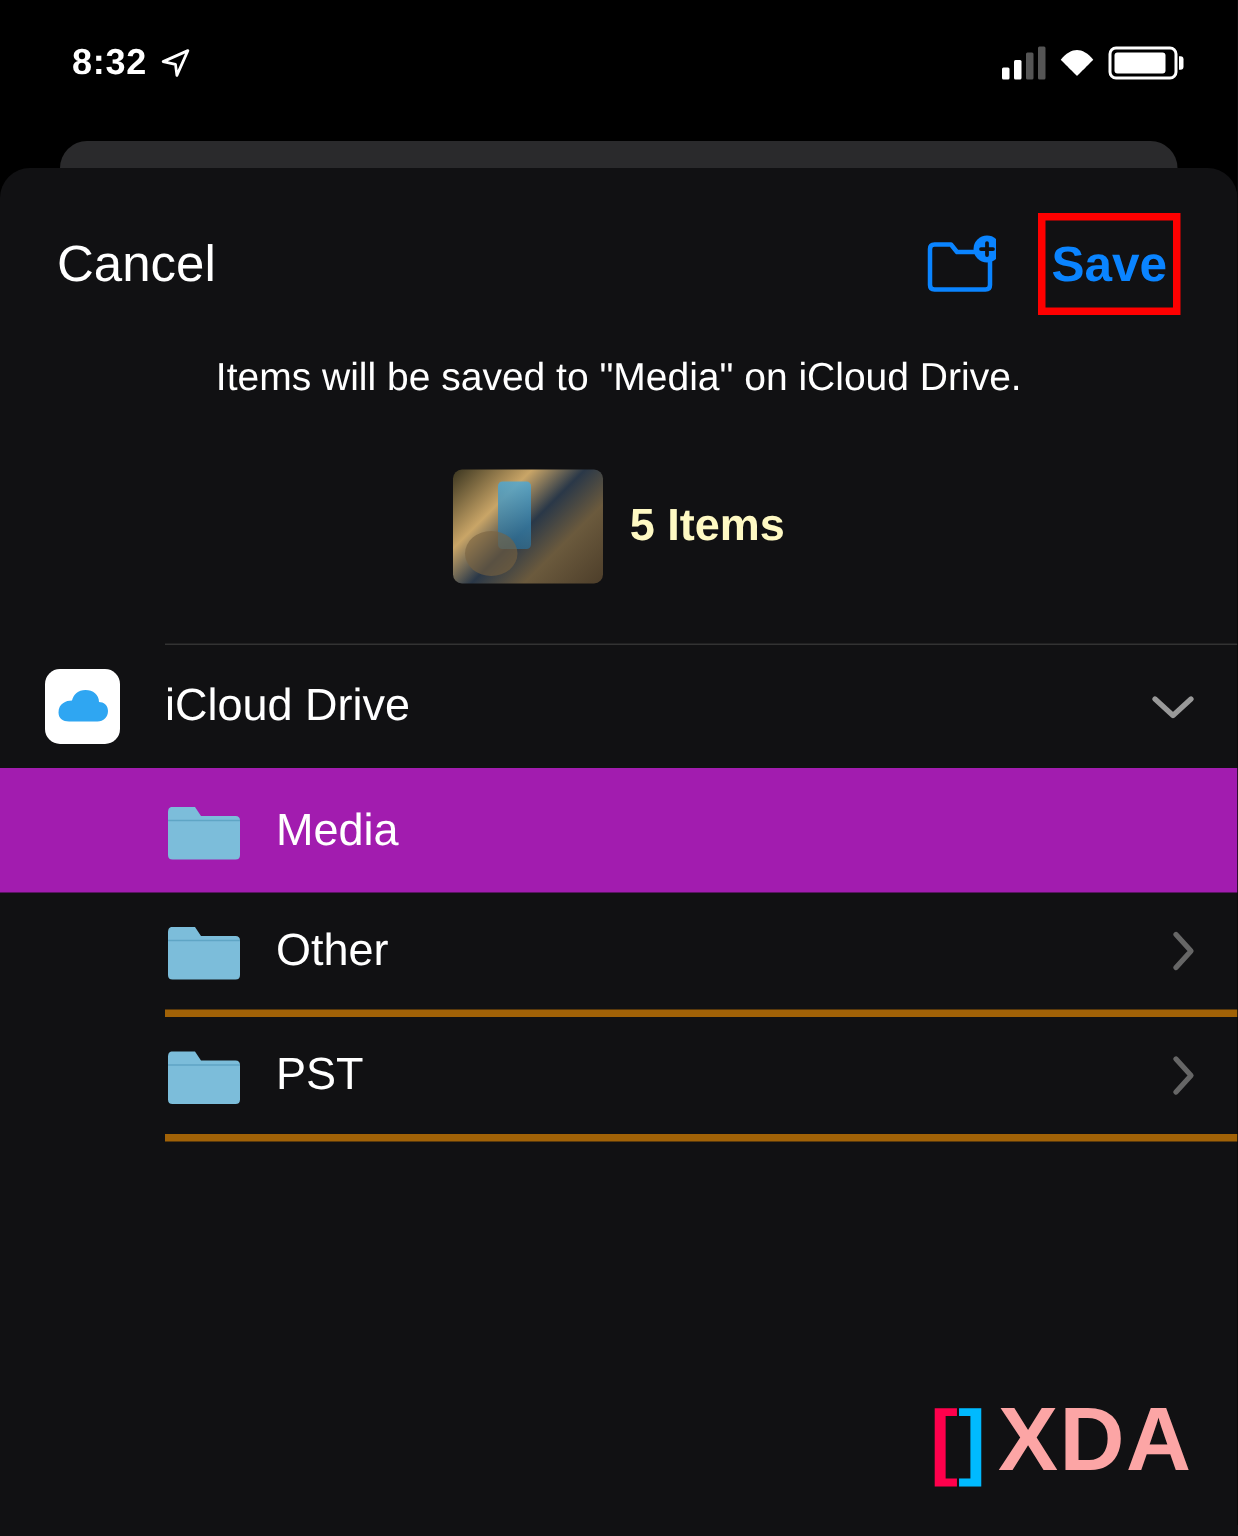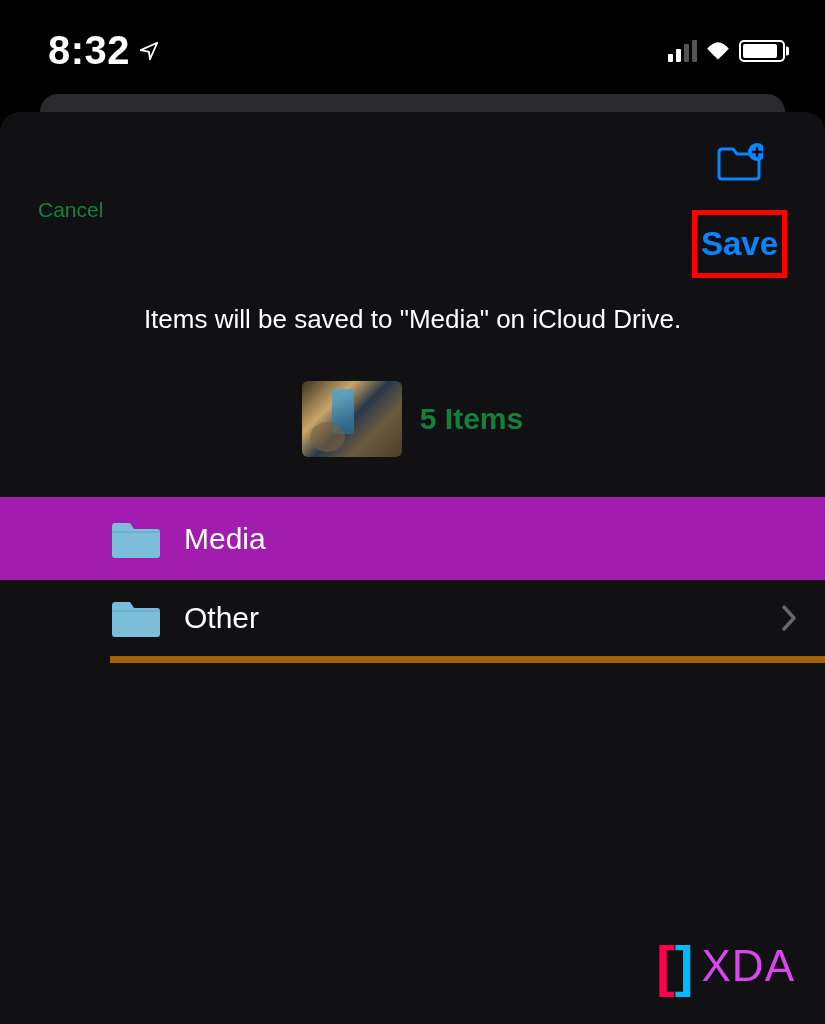--- a/index.html
+++ b/index.html
@@ -21,21 +21,21 @@
       justify-content: space-between;
       align-items: center;
       padding: 28px 40px 20px 48px;
     }
     .status-left {
       display: flex;
       align-items: center;
       gap: 8px;
     }
     .time {
-      font-size: 40px;
+      font-size: 24px;
       font-weight: 600;
       letter-spacing: 0.5px;
     }
     .location-icon {
       width: 22px;
       height: 22px;
     }
     .status-right {
       display: flex;
       align-items: center;
@@ -106,29 +106,28 @@
       background: #111113;
       border-radius: 20px 20px 0 0;
     }
     .nav-bar {
       display: flex;
       justify-content: space-between;
       align-items: center;
       padding: 30px 38px 10px 38px;
     }
     .nav-left {
-      color: #15803d;
-      font-size: 21px;
+      color: #ffffff;
+      font-size: 34px;
       font-weight: 400;
     }
     .nav-right {
       display: flex;
       align-items: center;
       gap: 28px;
-      flex-direction: column;
     }
     .new-folder-icon {
       width: 48px;
       height: 40px;
       color: #0a84ff;
     }
     .save-highlight {
       border: 5px solid #ff0000;
       padding: 10px 4px;
     }
@@ -177,21 +176,21 @@
       left: 8px;
       width: 35px;
       height: 30px;
       background: #7a6240;
       border-radius: 50%;
       opacity: 0.6;
     }
     .item-count {
       font-size: 30px;
       font-weight: 600;
-      color: #15803d;
+      color: #fef9c3;
     }
     .list {
       margin-top: 20px;
     }
     .row {
       display: flex;
       align-items: center;
       min-height: 83px;
       position: relative;
     }
@@ -203,21 +202,21 @@
       display: flex;
       justify-content: center;
       align-items: center;
       flex-shrink: 0;
     }
     .row-content {
       flex: 1;
       display: flex;
       align-items: center;
       min-height: 83px;
-      border-bottom: 7px solid #a16207;
+      border-bottom: 5px solid #a16207;
       padding-right: 28px;
     }
     .row.no-sep .row-content {
       border-bottom: none;
     }
     .row.first .row-content {
       border-top: 1px solid #333;
     }
     .row-indent {
       width: 78px;
@@ -265,24 +264,24 @@
     }
     .xda-brackets {
       display: flex;
       font-size: 56px;
       font-weight: 900;
       line-height: 1;
     }
     .bracket-left { color: #ff004c; }
     .bracket-right { color: #00baff; }
     .xda-text {
-      font-size: 44px;
-      font-weight: 400;
+      font-size: 60px;
+      font-weight: 700;
       letter-spacing: 1px;
-      color: #d946ef;
+      color: #fca5a5;
     }
   </style>
 </head>
 <body>
 
 <div class="status-bar">
   <div class="status-left">
     <span class="time">8:32</span>
     <svg class="location-icon" viewBox="0 0 24 24">
       <path d="M3 11 L21 3 L13 21 L12 13 L3 11 Z" fill="none" stroke="#fff" stroke-width="2" stroke-linejoin="round"></path>
@@ -323,20 +322,35 @@
 
   <div class="info-text">Items will be saved to "Media" on iCloud Drive.</div>
 
   <div class="thumb-row">
     <div class="thumb"></div>
     <div class="item-count">5 Items</div>
   </div>
 
   <div class="list">
 
+    <div class="row first no-sep">
+      <div class="row-leading">
+        <div class="icloud-badge">
+          <svg class="icloud-cloud" viewBox="0 0 36 24">
+            <path d="M28 22 C32 22 35 19 35 15 C35 11 32 9 29 9 C29 4 25 1 20 1 C15 1 12 4 11 8 C7 8 2 10 2 16 C2 20 5 22 9 22 Z" fill="#2fa6f2"></path>
+          </svg>
+        </div>
+      </div>
+      <div class="row-content" style="border-top:1px solid #333;">
+        <div class="row-label">iCloud Drive</div>
+        <svg class="chevron-down" viewBox="0 0 30 18">
+          <path d="M3 4 L15 15 L27 4" fill="none" stroke="#999" stroke-width="3.5" stroke-linecap="round" stroke-linejoin="round"></path>
+        </svg>
+      </div>
+    </div>
 
     <div class="row selected no-sep">
       <div class="row-leading"></div>
       <div class="row-content" style="border-bottom:none;">
         <div class="row-indent" style="width:0;"></div>
         <svg class="folder-icon" viewBox="0 0 52 40">
           <path d="M2 8 L2 36 C2 38 3 39 5 39 L47 39 C49 39 50 38 50 36 L50 13 C50 11 49 10 47 10 L24 10 L20 4 L5 4 C3 4 2 5 2 8 Z" fill="#7cbdda"></path>
           <path d="M2 13 L50 13" stroke="#5fa5c5" stroke-width="1"></path>
         </svg>
         <div style="width:22px;"></div>
@@ -353,20 +367,35 @@
           <path d="M2 13 L50 13" stroke="#5fa5c5" stroke-width="1"></path>
         </svg>
         <div style="width:22px;"></div>
         <div class="row-label">Other</div>
         <svg class="chevron-right" viewBox="0 0 16 28">
           <path d="M3 3 L13 14 L3 25" fill="none" stroke="#666" stroke-width="3.5" stroke-linecap="round" stroke-linejoin="round"></path>
         </svg>
       </div>
     </div>
 
+    <div class="row">
+      <div class="row-leading"></div>
+      <div class="row-content">
+        <div class="row-indent" style="width:0;"></div>
+        <svg class="folder-icon" viewBox="0 0 52 40">
+          <path d="M2 8 L2 36 C2 38 3 39 5 39 L47 39 C49 39 50 38 50 36 L50 13 C50 11 49 10 47 10 L24 10 L20 4 L5 4 C3 4 2 5 2 8 Z" fill="#7cbdda"></path>
+          <path d="M2 13 L50 13" stroke="#5fa5c5" stroke-width="1"></path>
+        </svg>
+        <div style="width:22px;"></div>
+        <div class="row-label">PST</div>
+        <svg class="chevron-right" viewBox="0 0 16 28">
+          <path d="M3 3 L13 14 L3 25" fill="none" stroke="#666" stroke-width="3.5" stroke-linecap="round" stroke-linejoin="round"></path>
+        </svg>
+      </div>
+    </div>
 
   </div>
 
   <div class="xda-logo">
     <div class="xda-brackets">
       <span class="bracket-left">[</span>
         <span class="bracket-right">]</span>
     </div>
     <span class="xda-text">XDA</span>
   </div>

